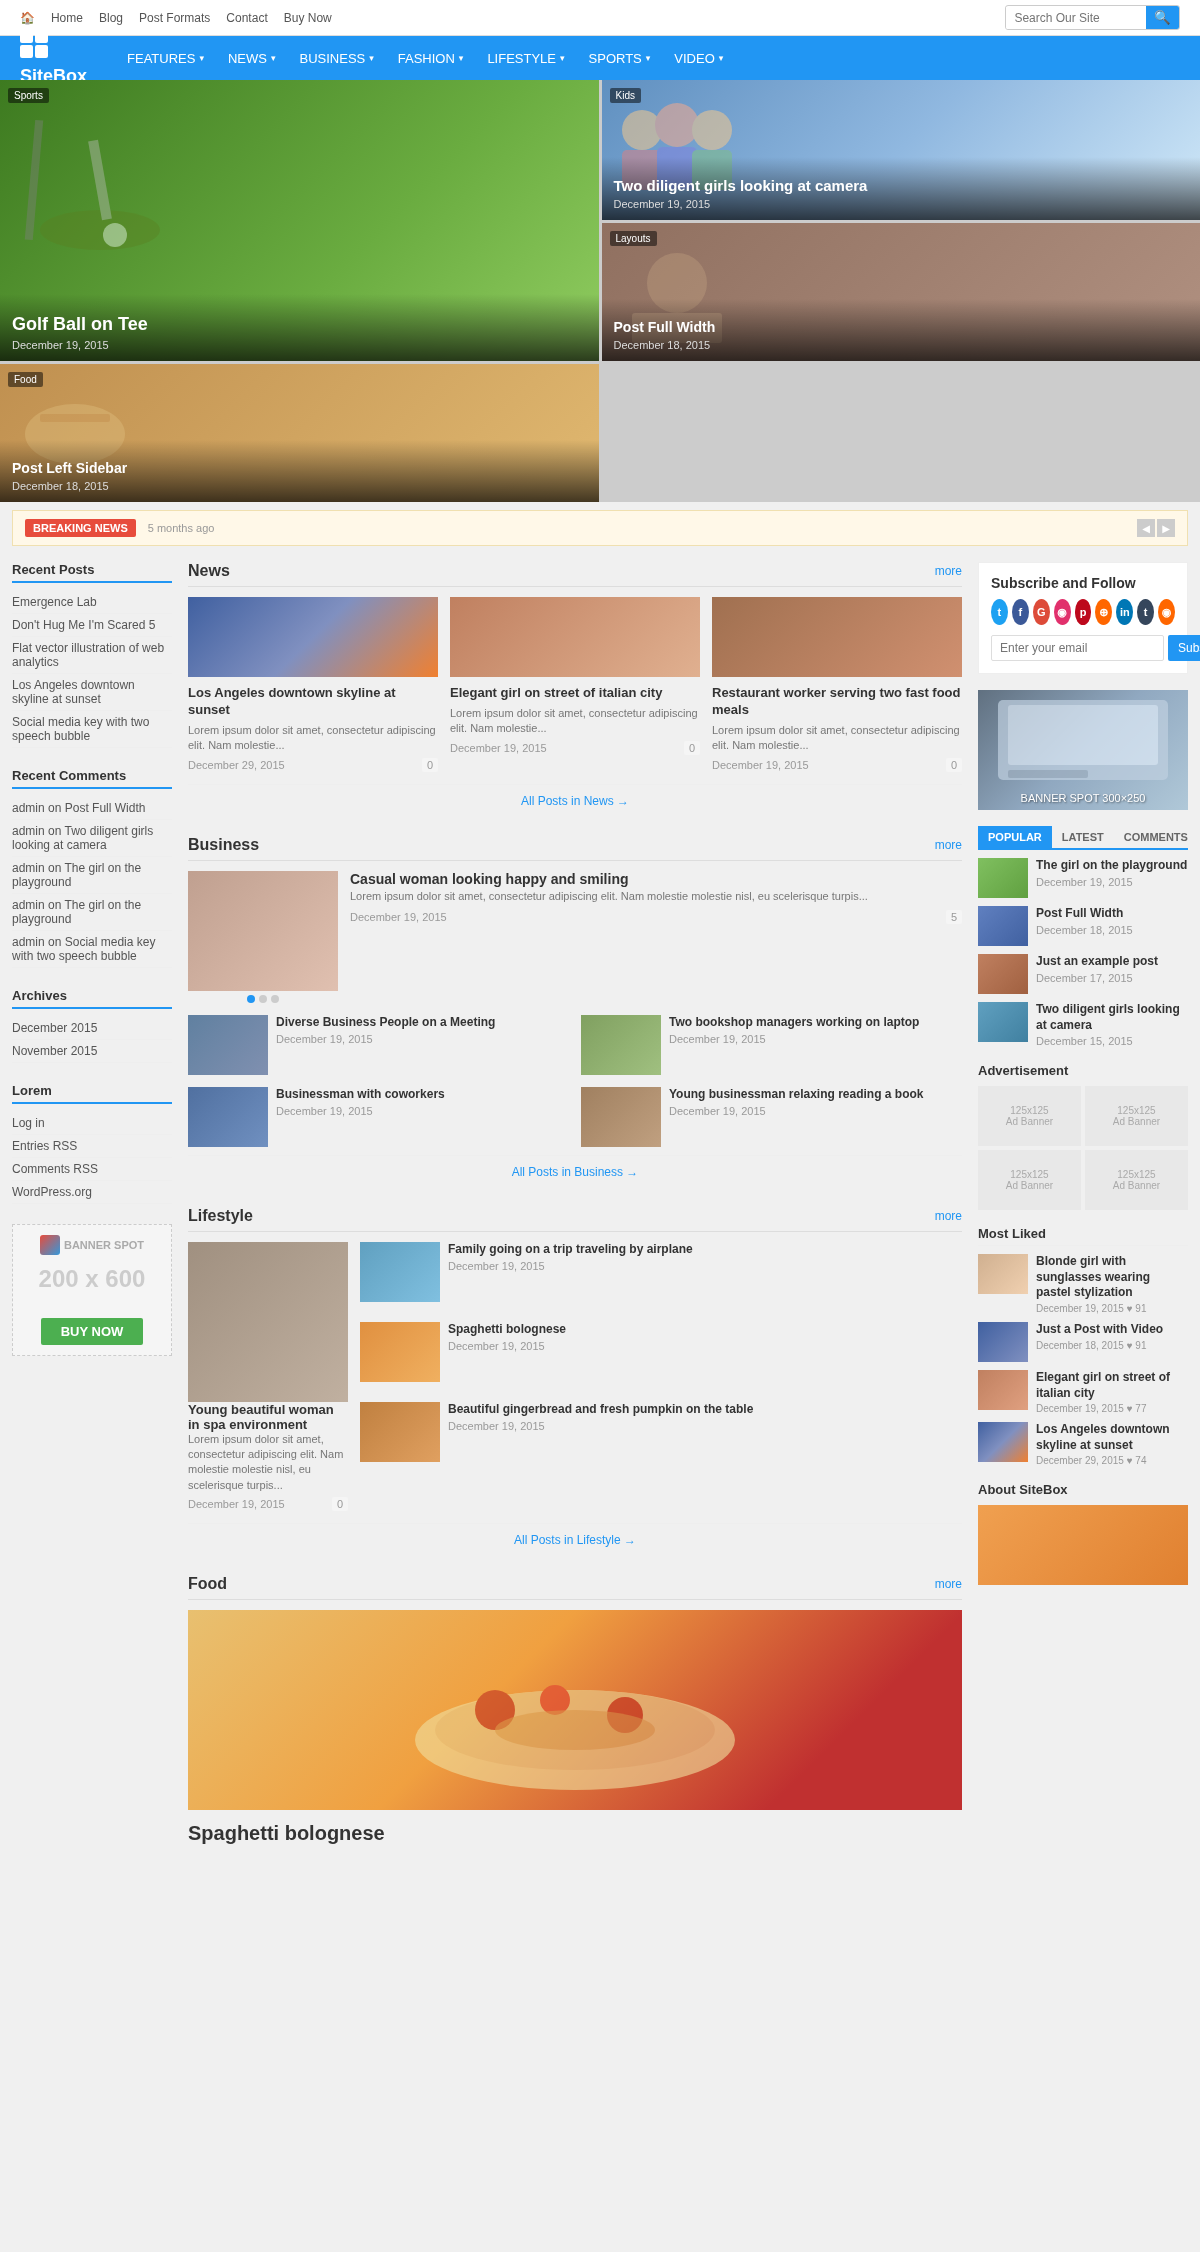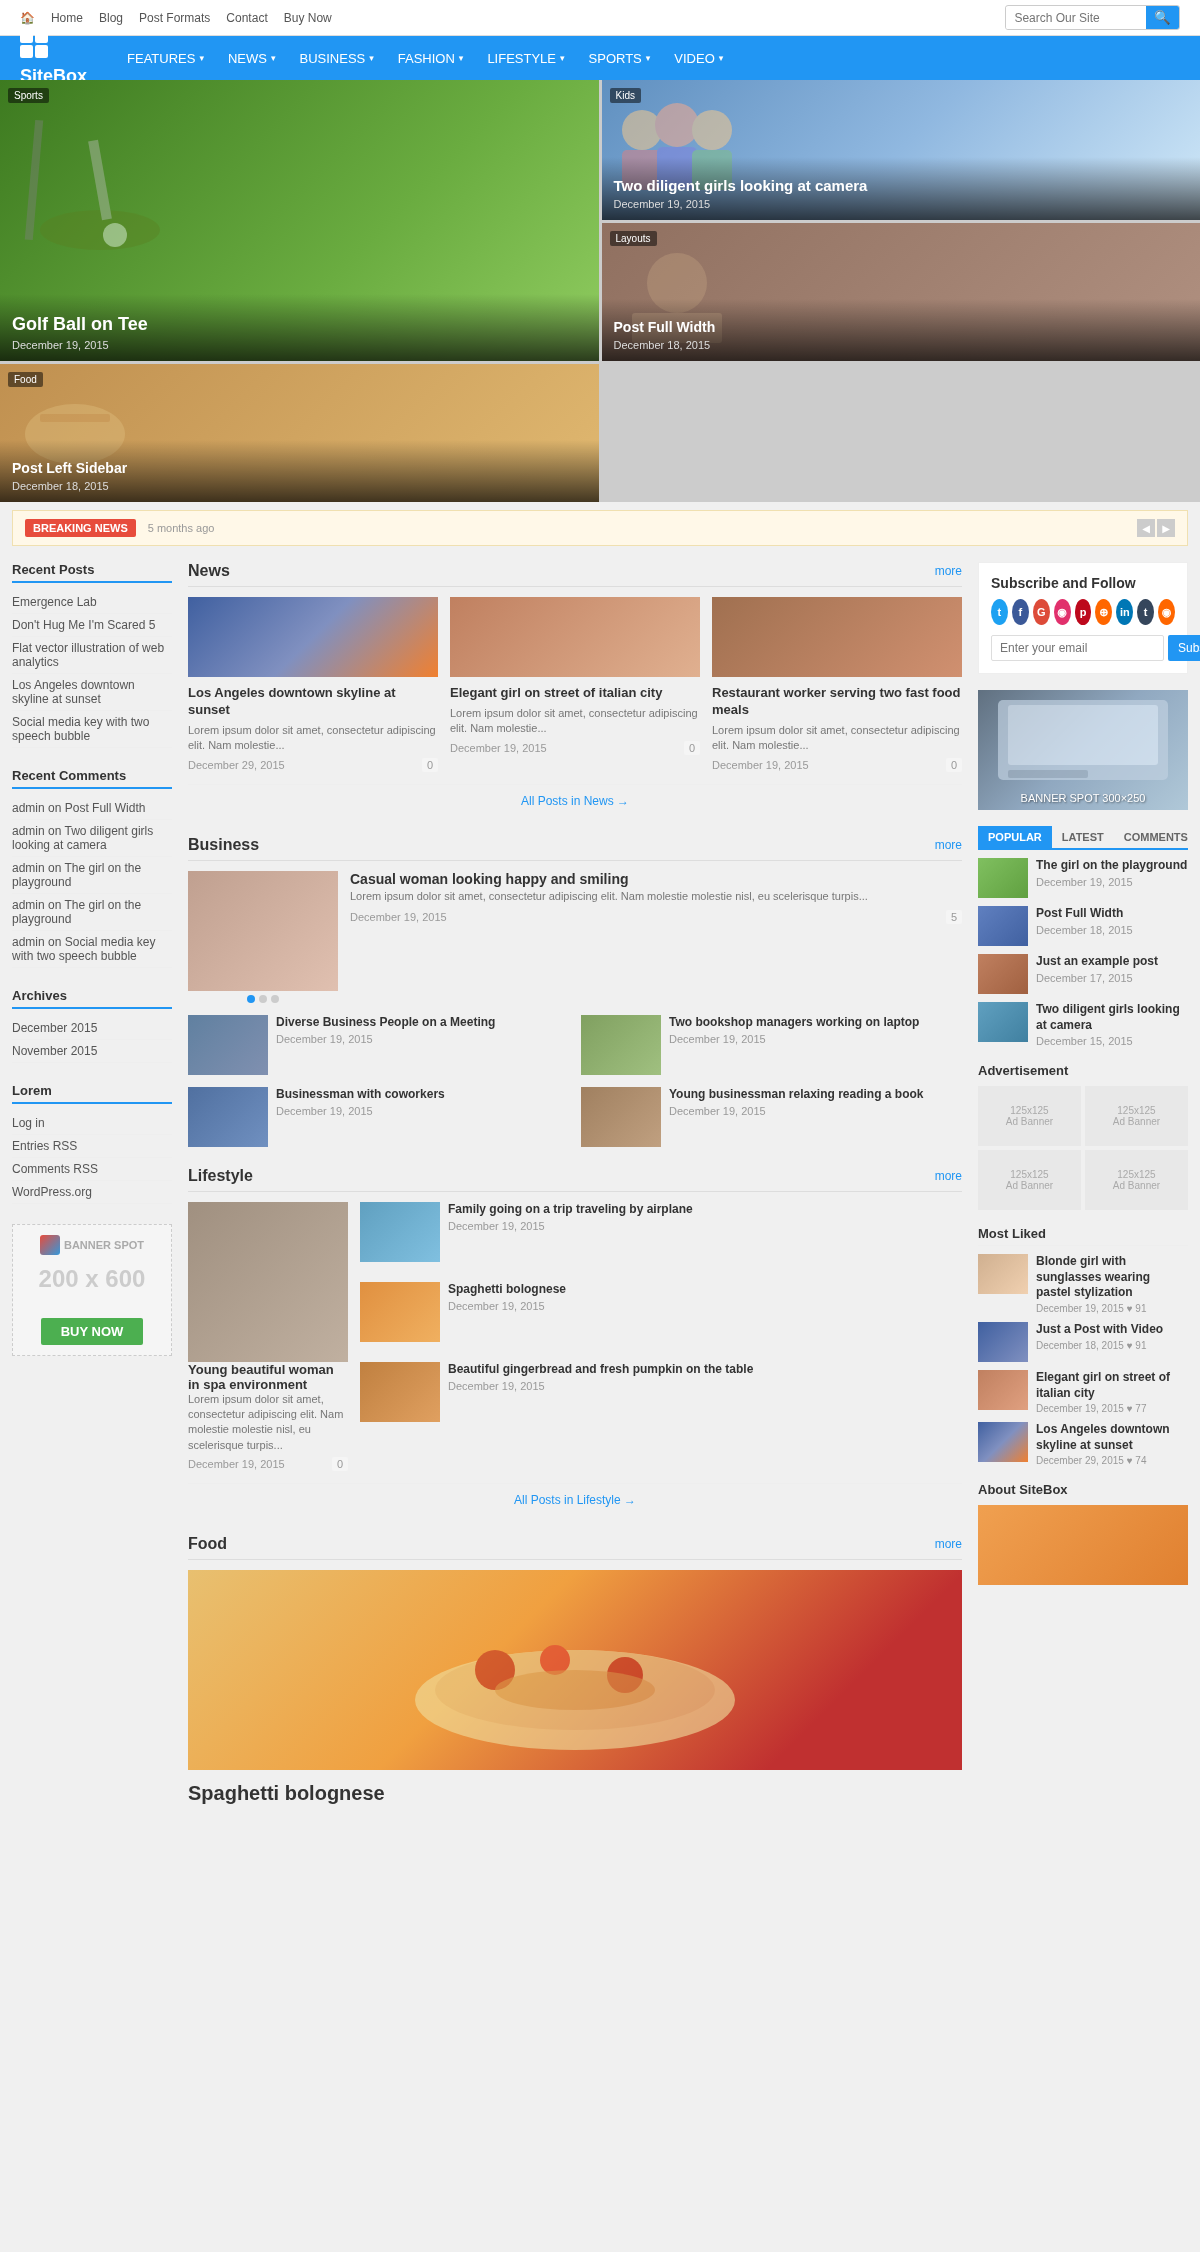--- a/index.html
+++ b/index.html
@@ -447,20 +447,23 @@
             </div>
           </div>
           <div class="business-item">
             <div class="business-item-img bg-reading"></div>
             <div>
               <h5>Young businessman relaxing reading a book</h5>
               <div class="business-item-date">December 19, 2015</div>
             </div>
           </div>
         </div>
+        <div class="all-posts-link">
+          <a href="#">All Posts in Business →</a>
+        </div>
       </div>
 
       <div class="sidebar-section">
         <div class="section-header">
           <span class="section-title">Lifestyle</span>
           <a href="#" class="section-more">more</a>
         </div>
         <div class="lifestyle-layout">
           <div>
             <div class="lifestyle-featured-img bg-spa"></div>

